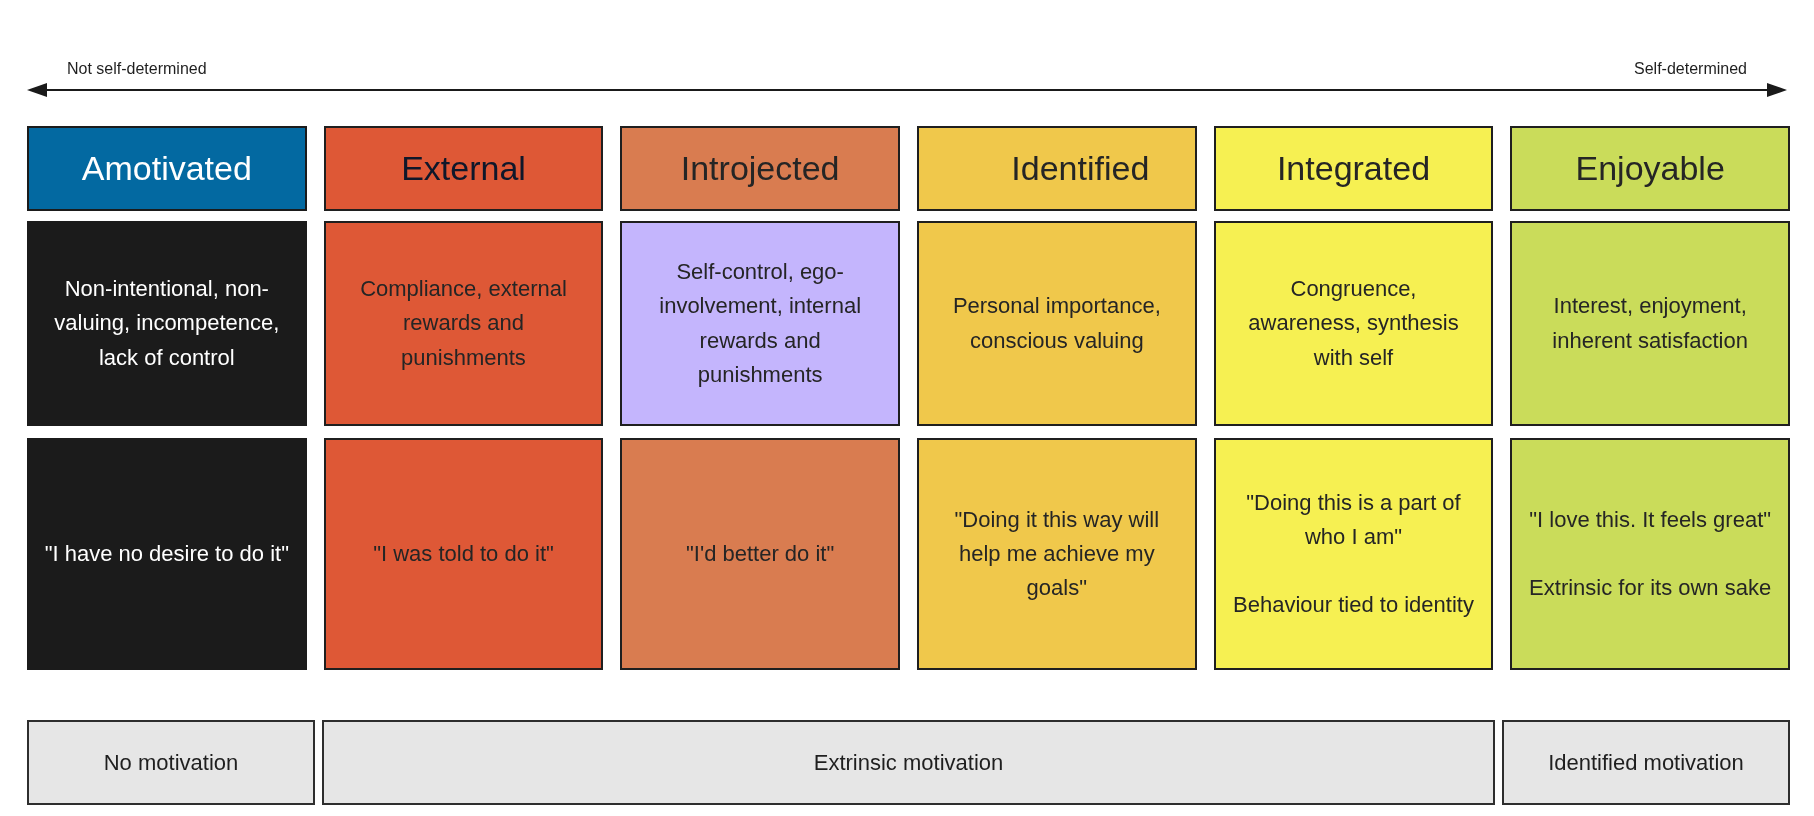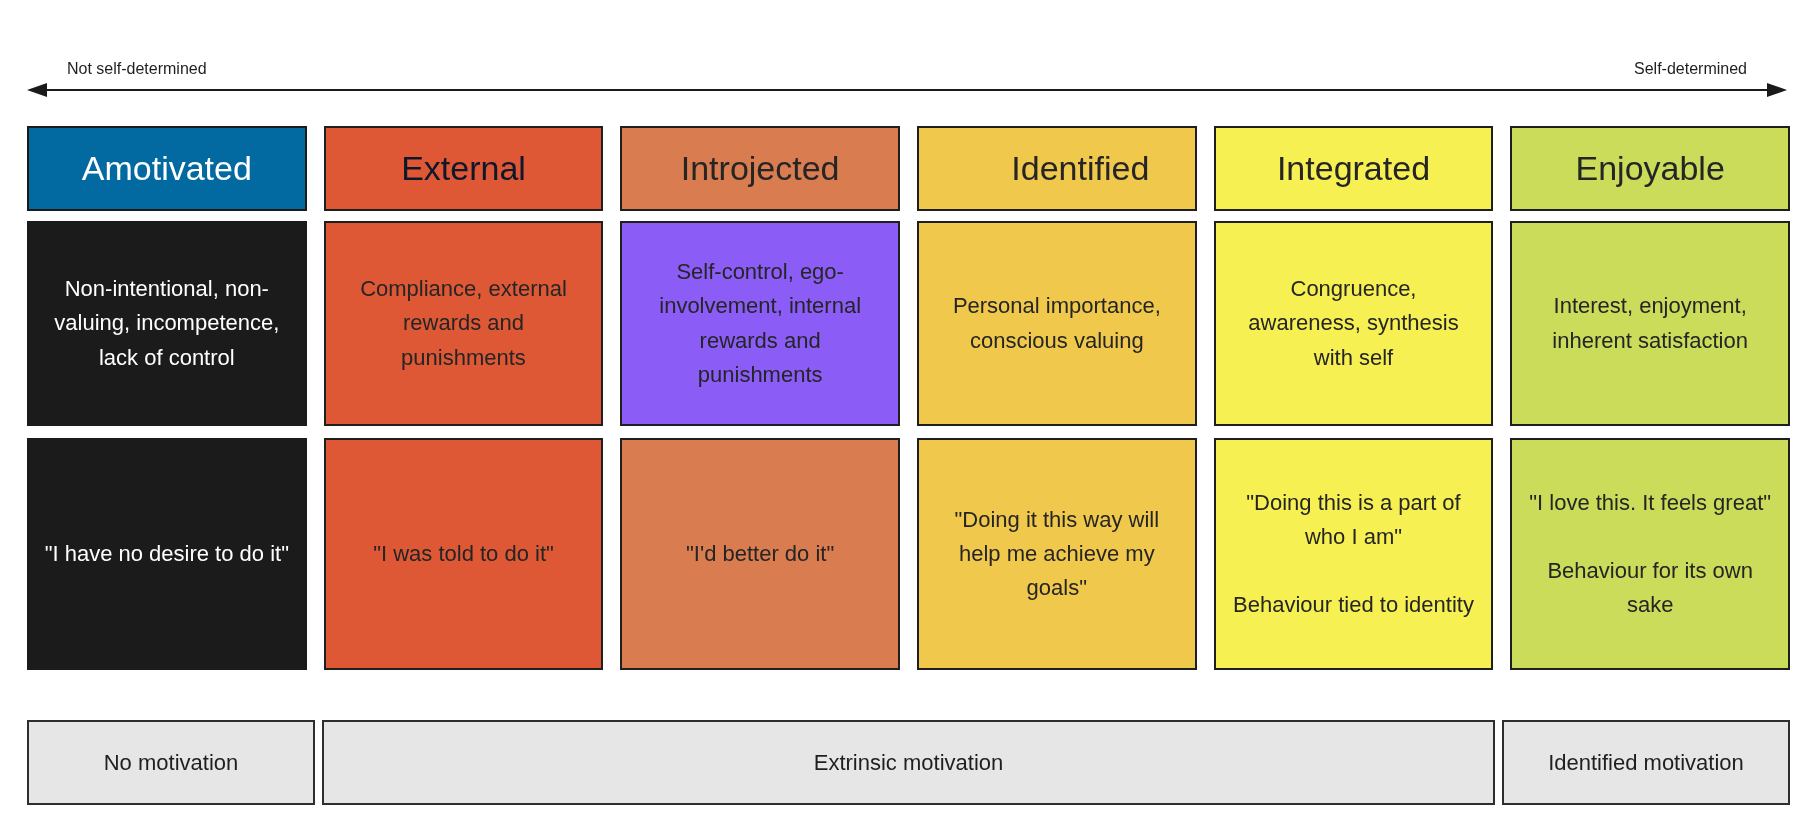--- a/index.html
+++ b/index.html
@@ -157,21 +157,21 @@
       <div class="cell header" style="background-color: rgb(222, 88, 54); color: #0f172a;">External</div>
       <div class="cell desc" style="background-color: rgb(222, 88, 54); color: rgb(37, 37, 37);">Compliance, external rewards and punishments</div>
       <div class="cell quote" style="background-color: rgb(222, 88, 54); color: rgb(37, 37, 37);">
         <div class="quote-primary">"I was told to do it"</div>
 
       </div>
     </section>
 
     <section class="col">
       <div class="cell header" style="background-color: rgb(217, 124, 80); color: rgb(37, 37, 37);">Introjected</div>
-      <div class="cell desc" style="background-color: #8b5cf6; color: rgb(37, 37, 37);">Self-control, ego-involvement, internal rewards and punishments</div>
+      <div class="cell desc" style="background-color: #c4b5fd; color: rgb(37, 37, 37);">Self-control, ego-involvement, internal rewards and punishments</div>
       <div class="cell quote" style="background-color: rgb(217, 124, 80); color: rgb(37, 37, 37);">
         <div class="quote-primary">"I'd better do it"</div>
       </div>
     </section>
 
     <section class="col">
       <div class="cell header" style="background-color: rgb(240, 200, 75); color: rgb(37, 37, 37); padding-left: 47px;">Identified</div>
       <div class="cell desc" style="background-color: rgb(240, 200, 75); color: rgb(37, 37, 37);">Personal importance, conscious valuing</div>
       <div class="cell quote" style="background-color: rgb(240, 200, 75); color: rgb(37, 37, 37);">
         <div class="quote-primary">"Doing it this way will help me achieve my goals"</div>
@@ -186,21 +186,21 @@
         <div class="quote-primary">"Doing this is a part of who I am"</div>
         <div class="quote-secondary">Behaviour tied to identity</div>
       </div>
     </section>
 
     <section class="col">
       <div class="cell header" style="background-color: rgb(202, 220, 90); color: rgb(37, 37, 37);">Enjoyable</div>
       <div class="cell desc" style="background-color: rgb(202, 220, 90); color: rgb(37, 37, 37);">Interest, enjoyment, inherent satisfaction</div>
       <div class="cell quote" style="background-color: rgb(202, 220, 90); color: rgb(37, 37, 37);">
         <div class="quote-primary">"I love this. It feels great"</div>
-        <div class="quote-secondary">Behaviour for its own sake</div>
+        <div class="quote-secondary">Extrinsic for its own sake</div>
       </div>
     </section>
 
   </div>
 
   <div class="bands">
     <div class="band">No motivation</div>
     <div class="band span4">Extrinsic motivation</div>
     <div class="band last">Identified motivation</div>
   </div>

